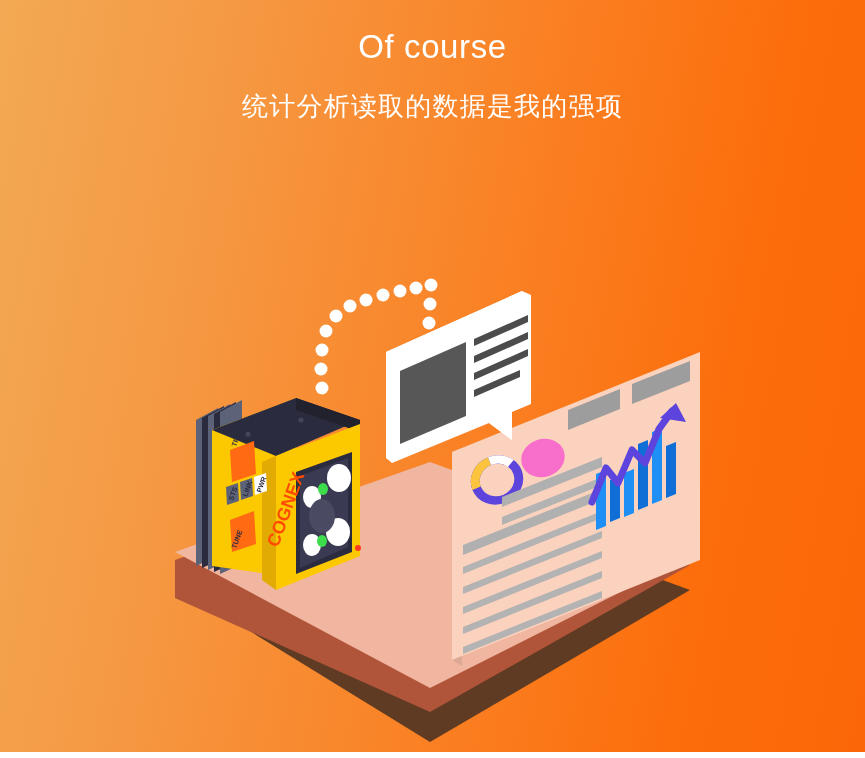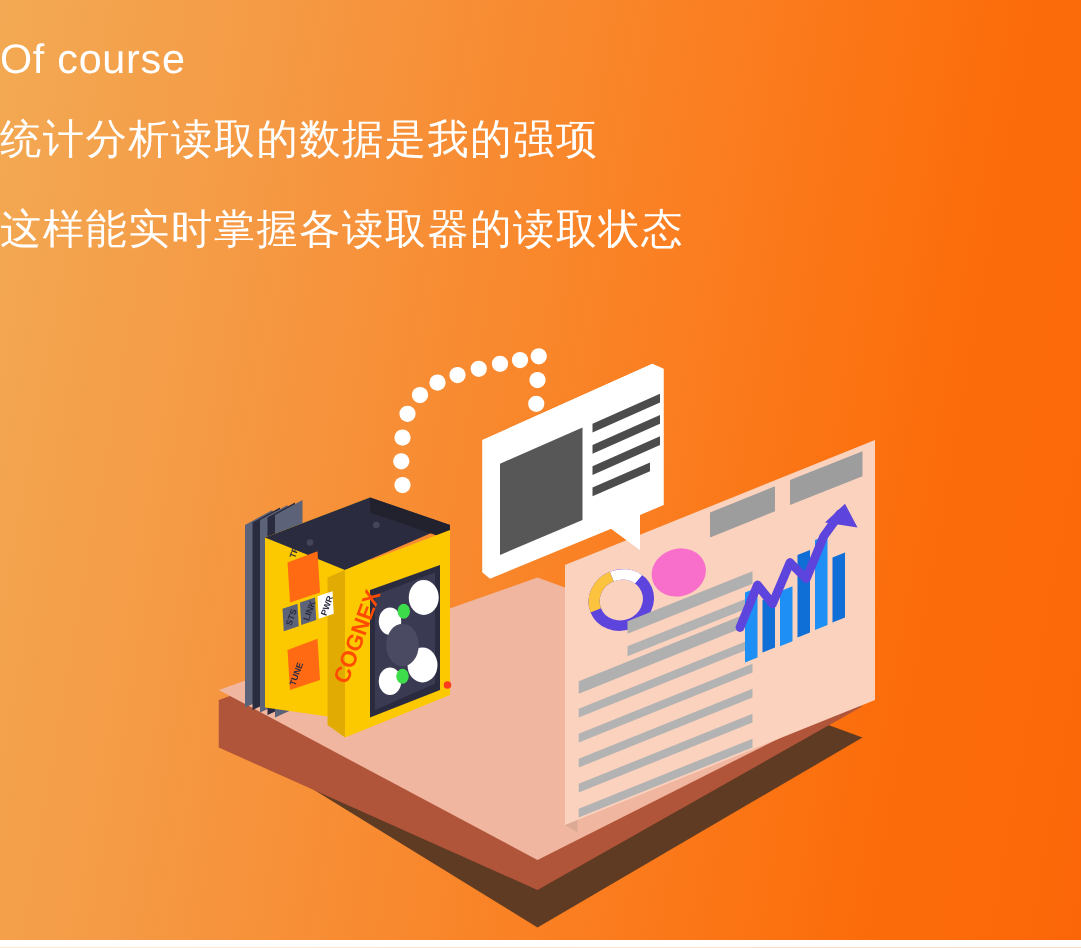--- a/index.html
+++ b/index.html
@@ -12,27 +12,27 @@
     position:relative; width:865px; height:758px; overflow:hidden;
     background:linear-gradient(100deg,#f3a953 0%,#f59a45 22%,#fa8124 55%,#fc6c0a 82%,#fb6708 100%);
   }
   #bottom-strip{
     position:absolute; left:0; bottom:0; width:865px; height:6px;
     background:#ffffff; z-index:60;
   }
 
   
   #headline { position:absolute; left:0; top:0; width:865px; z-index:40;
-              text-align:left; color:#ffffff; }
+              text-align:center; color:#ffffff; }
   #headline .l-en {
     font-size:33px; line-height:1; letter-spacing:.6px; font-weight:400;
     padding-top:30px; color:#ffffff;
   }
   #headline .l-cn {
-    font-size:33px; letter-spacing:1.2px; font-weight:400; color:#ffffff;
+    font-size:26px; letter-spacing:1.2px; font-weight:400; color:#ffffff;
   }
   #headline .r1 { padding-top:26px; }
   #headline .r2 { padding-top:27px; }
   #headline .r3 { padding-top:27px; }
 
   
   #illus { position:absolute; left:0; top:0; width:865px; height:758px; z-index:20; }
   #illus svg { display:block; width:865px; height:758px; }
 </style>
 </head>
@@ -208,17 +208,16 @@
 
       <circle cx="358" cy="548" r="3" fill="#ff3b1f"></circle>
     </g>
 
   </svg>
   </div>
 
   <div id="headline">
     <div class="l-en">Of course</div>
     <div class="l-cn r1">统计分析读取的数据是我的强项</div>
-    <div class="l-cn r2">这样能实时掌握各读取器的读取状态</div>
   </div>
 
   <div id="bottom-strip"></div>
 </div>
 
 </body></html>

